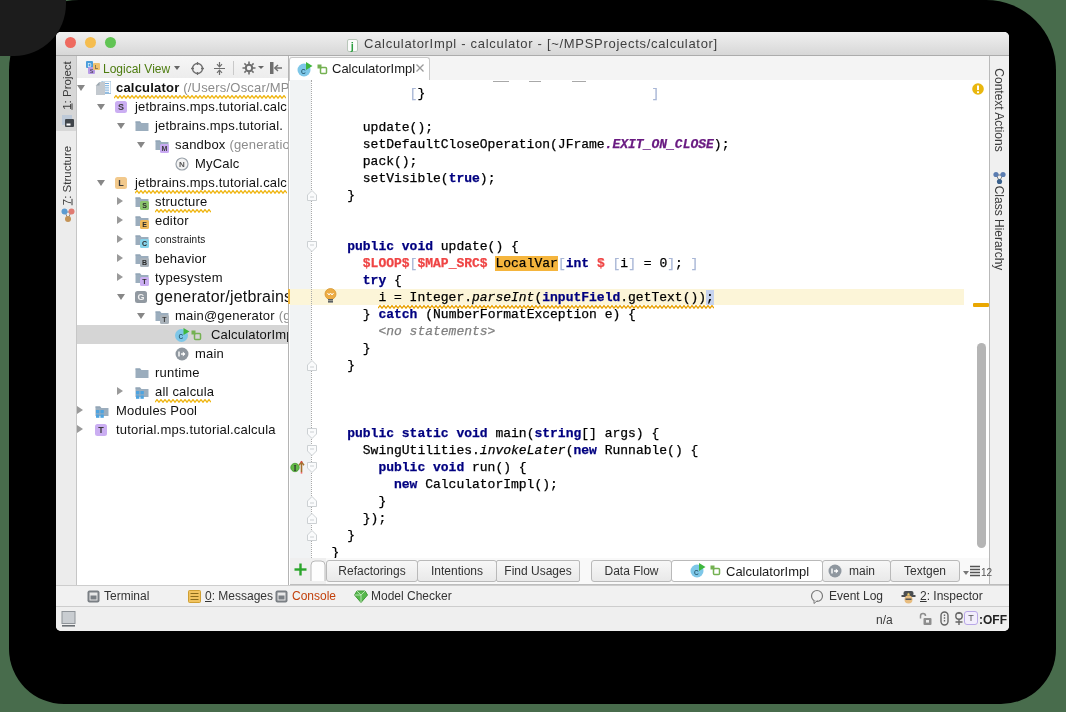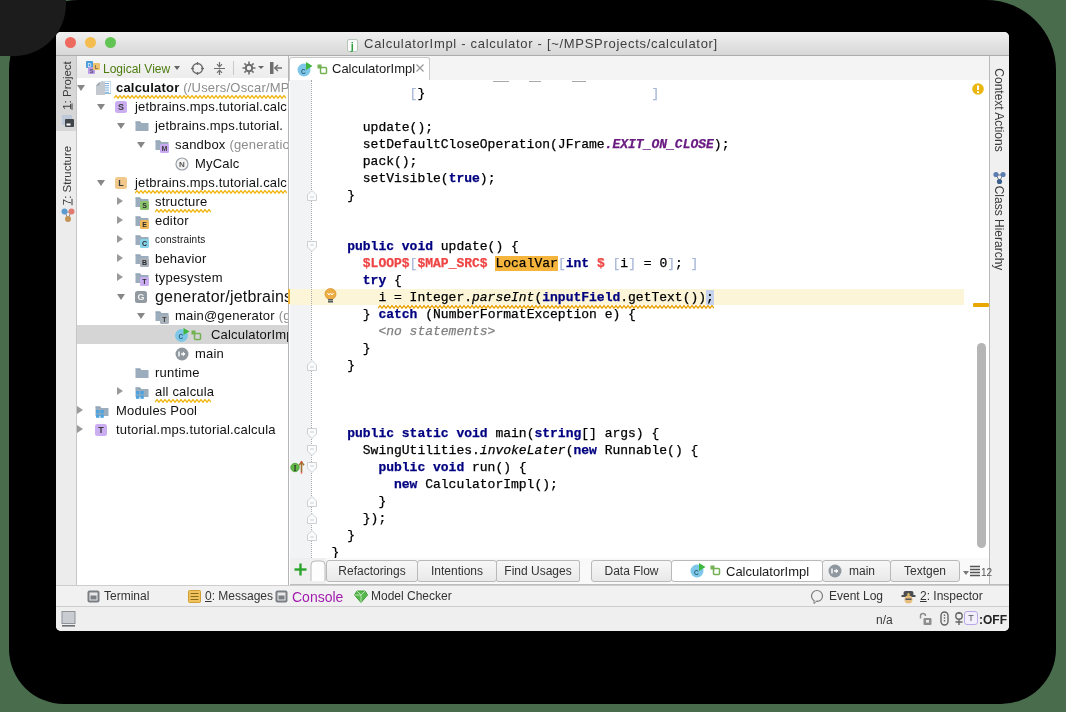--- a/index.html
+++ b/index.html
@@ -416,21 +416,21 @@
         <line x1="2.5" y1="6.5" x2="10.5" y2="6.5"></line>
         <line x1="2.5" y1="9.5" x2="10.5" y2="9.5"></line>
       </g>
     </svg>
 <div class="t" style="left:149px;top:557px;font-size:12px;color:#333"><span style="text-decoration:underline">0</span>: Messages</div>
 <svg style="left:219px;top:557.5px" width="13" height="13">
       <rect x="0.5" y="0.5" width="12" height="12" rx="2" fill="#7a7f84"></rect>
       <rect x="2.5" y="2.5" width="8" height="8" fill="#e8e8e8"></rect>
       <rect x="3.5" y="5.5" width="6" height="4" fill="#7a7f84"></rect>
     </svg>
-<div class="t" style="left:236px;top:557px;font-size:14px;color:#a21caf">Console</div>
+<div class="t" style="left:236px;top:557px;font-size:12px;color:#c2410c">Console</div>
 <svg style="left:298px;top:557.5px" width="14" height="13">
 <path d="M3 1 L11 1 L13.5 5 L7 12.5 L0.5 5 Z" fill="#57b84d" stroke="#3f9a36"></path>
 <path d="M3 1 L7 5 L11 1 M0.5 5 L7 5 L7 12.5" fill="none" stroke="#cdeac9" stroke-width="0.8"></path>
     </svg>
 <div class="t" style="left:315px;top:557px;font-size:12px;color:#333">Model Checker</div>
 <svg style="left:754px;top:557px" width="15" height="15">
 <circle cx="7" cy="7" r="5.5" fill="none" stroke="#7a7a7a" stroke-width="1.2"></circle>
 <path d="M4 11.5 L4 14.5 L7.5 11.5" fill="#f1f1f1" stroke="#7a7a7a" stroke-width="1"></path>
     </svg>
 <div class="t" style="left:773px;top:557px;font-size:12px;color:#333">Event Log</div>

